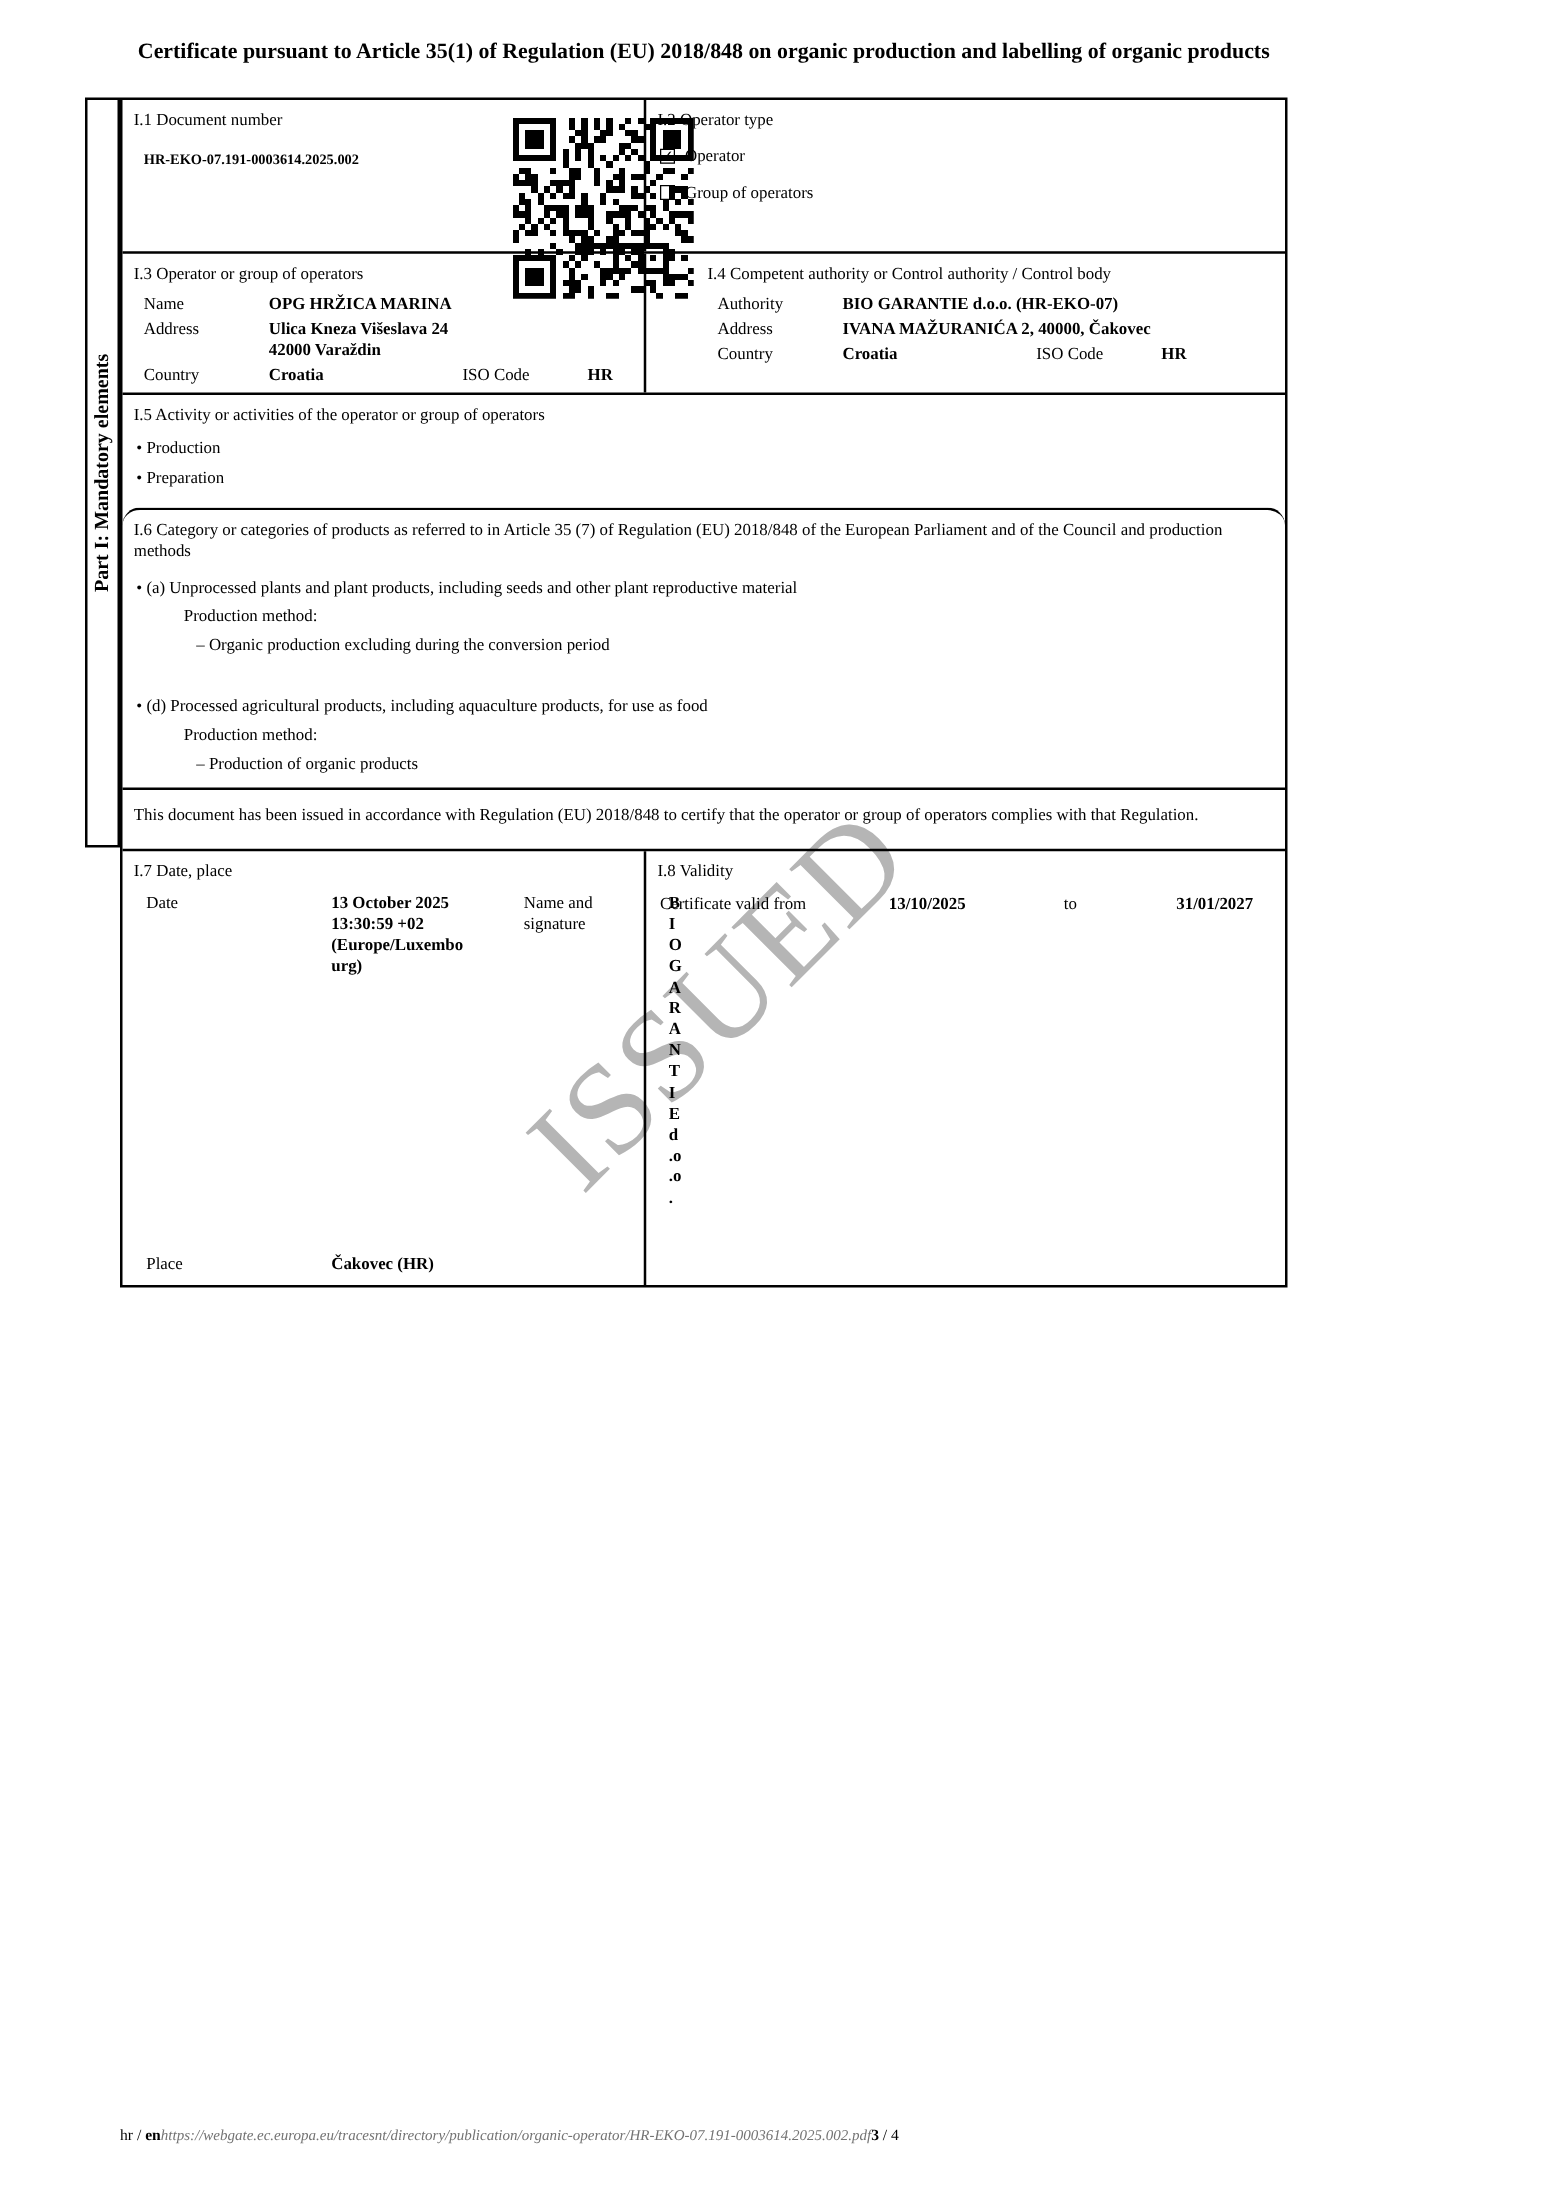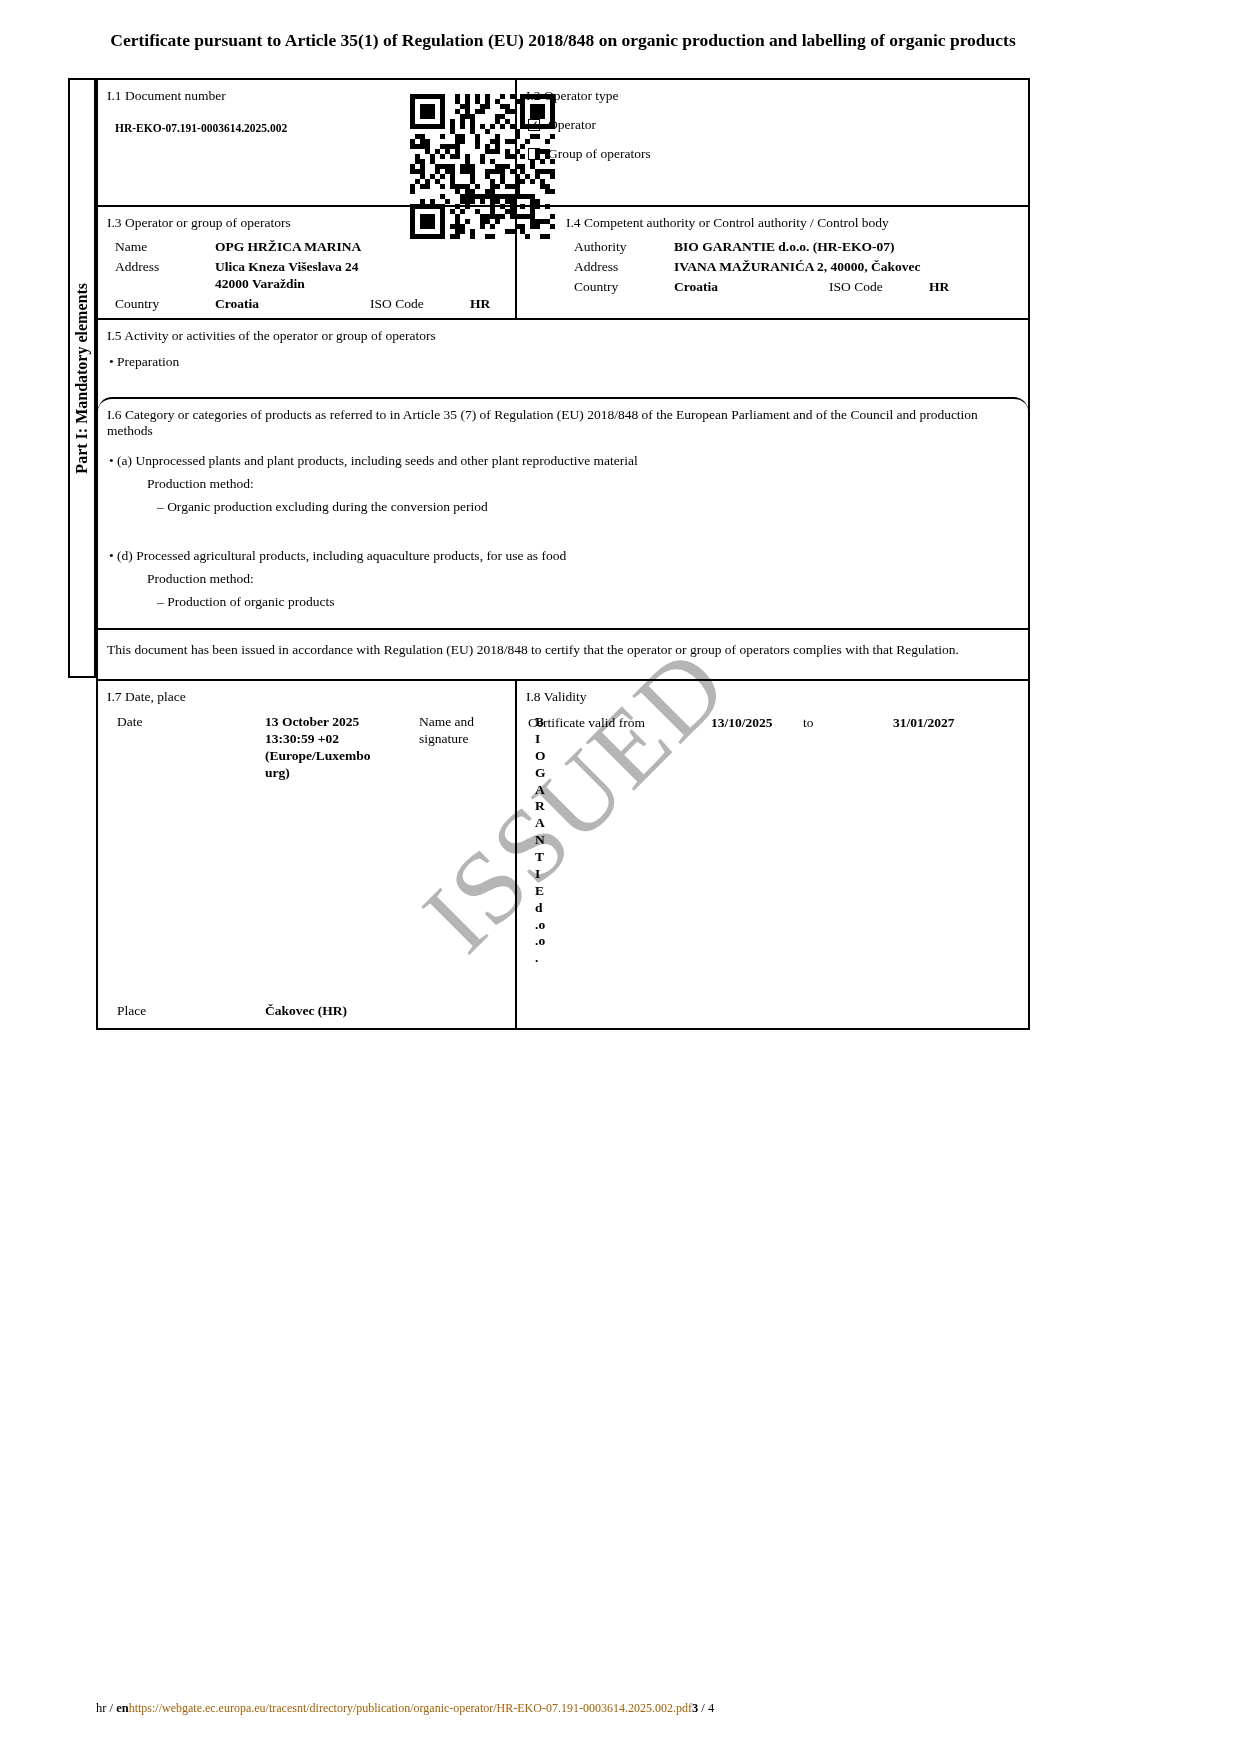--- a/index.html
+++ b/index.html
@@ -75,27 +75,27 @@
   .i7-grid{
     display:grid;margin:8px 0 0 10px;
     grid-template-columns:112px 118px 80px auto;
     row-gap:13px;column-gap:0;gap:36px;
   }
   .i7-grid .val{font-weight:bold;overflow-wrap:break-word;word-break:break-word;padding-right:10px;}
   .i8-row{display:flex;margin:9px 0 0 2px;}
   .i8-row .lbl{width:183px;flex:0 0 auto;}
   .i8-row .v{font-weight:bold;}
   .i8-row .vfrom{width:92px;flex:0 0 auto;}
-  .i8-row .to{width:90px;flex:0 0 auto;}
+  .i8-row .to{width:90px;flex:0 0 auto;margin-left:48px;}
   .footer{
     position:absolute;left:96px;top:1701px;width:939px;
     display:flex;justify-content:flex-start;align-items:baseline;
     font-size:12.5px;
   }
-  .footer .url{color:#a16207;font-size:12px;text-decoration:none;}
+  .footer .url{color:#737373;font-size:12px;text-decoration:none;font-style:italic;}
   .b{font-weight:bold;}
 </style>
 </head>
 <body>
 
 <div class="title">Certificate pursuant to Article 35(1) of Regulation (EU) 2018/848 on organic production and labelling of organic products</div>
 
 <div class="watermark">ISSUED</div>
 
 <div class="sidebar">
@@ -550,20 +550,21 @@
           <span class="v">HR</span>
         </div>
       </div>
     </div>
   </div>
 
   <div class="row row3">
     <div class="cell full">
       <div class="sec-label">I.5 Activity or activities of the operator or group of operators</div>
       <div class="bullets">
+        <div class="bullet-item">Production</div>
         <div class="bullet-item">Preparation</div>
       </div>
     </div>
   </div>
 
   <div class="row row4">
     <div class="cell full">
       <div class="sec-label">I.6 Category or categories of products as referred to in Article 35 (7) of Regulation (EU) 2018/848 of the European Parliament and of the Council  and production methods</div>
       <div class="cat">
         <div class="cat-title">(a) Unprocessed plants and plant products, including seeds and other plant reproductive material</div>

